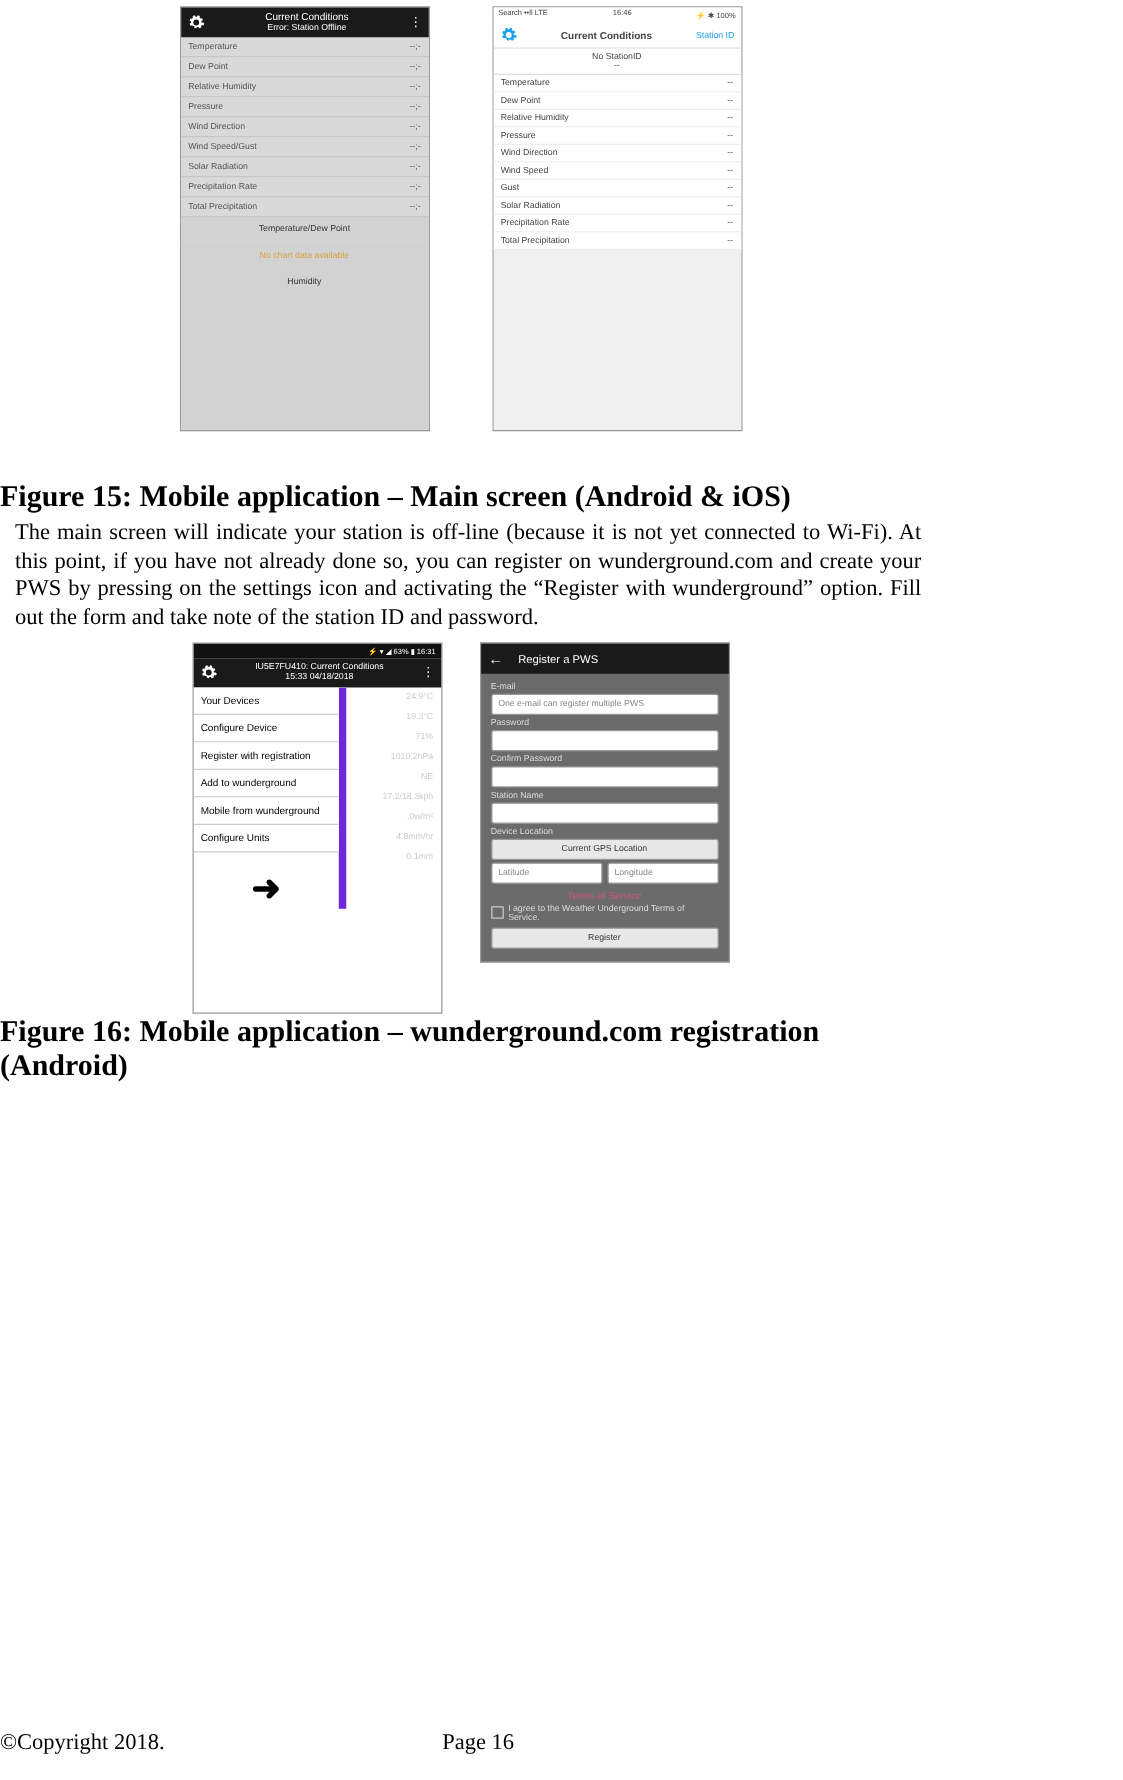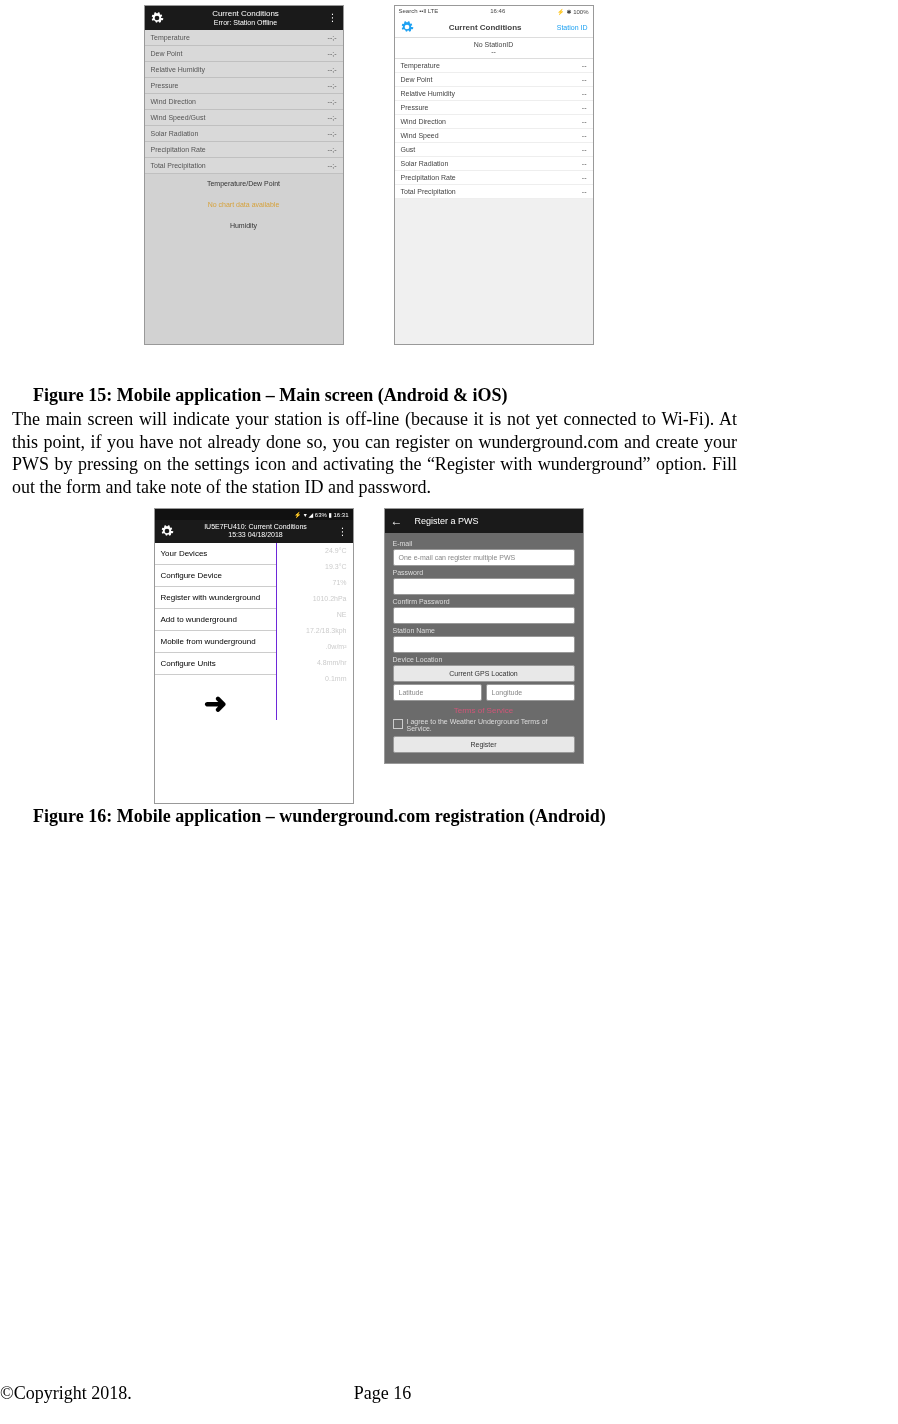--- a/index.html
+++ b/index.html
@@ -15,29 +15,29 @@
   .chart-label { text-align: center; padding: 6px 0; font-size: 7px; color: #333; background: #d2d2d2; }
   .no-chart { text-align: center; padding: 8px 0; font-size: 7px; color: #d6a23c; background: #d2d2d2; }
   .ios-statusbar { display: flex; justify-content: space-between; font-size: 6px; background: #fff; padding: 2px 4px; }
   .ios-header { display: flex; align-items: center; padding: 3px 5px; background: #fff; border-bottom: 1px solid #ddd; }
   .ios-header .title-area { flex: 1; text-align: center; font-size: 8px; font-weight: bold; }
   .ios-header .link { color: #1da1f2; font-size: 7px; }
   .ios-sub { text-align: center; font-size: 7px; padding: 3px 0; background: #fff; border-bottom: 1px solid #ddd; }
   .ios-rows { background: #f0f0f0; }
   .ios-rows .row { display: flex; justify-content: space-between; padding: 3px 6px; background: #fff; border-bottom: 1px solid #eee; font-size: 7px; }
   .ios-fill { flex: 1; background: #f0f0f0; min-height: 120px; }
-  .caption { font-weight: bold; font-size: 18px; margin: 30px 0 2px 0; padding-left: 33px; }
+  .caption { font-weight: bold; font-size: 24px; margin: 30px 0 2px 0; }
   .para { font-size: 18px; line-height: 1.25; text-align: justify; padding-left: 12px; }
   .screenshots-row2 { display: flex; justify-content: center; align-items: flex-start; gap: 30px; padding: 10px 0 0 0; }
   .menu-phone { width: 200px; border: 1px solid #999; background: #fff; font-family: Arial, sans-serif; font-size: 8px; }
   .status-small { background: #111; color: #fff; font-size: 6px; text-align: right; padding: 2px 4px; }
   .menu-rows .mrow { padding: 6px 6px; background: #fff; border-bottom: 1px solid #ccc; font-size: 8px; }
   .menu-body { position: relative; height: 260px; overflow: hidden; }
   .bg-vals { position: absolute; right: 6px; top: 0; color: #ccc; font-size: 7px; line-height: 16px; text-align: right; }
-  .menu-rows { position: absolute; left: 0; top: 0; width: 62%; background: #fff; border-right: 1px solid #6d28d9; }
+  .menu-rows { position: absolute; left: 0; top: 0; width: 62%; background: #fff; border-right: 6px solid #6d28d9; }
   .arrow { text-align: center; font-size: 28px; padding: 12px 0 0 0; font-weight: bold; }
   .reg-phone { width: 200px; border: 1px solid #999; background: #6b6b6b; font-family: Arial, sans-serif; font-size: 8px; color: #fff; }
   .reg-header { background: #1a1a1a; display: flex; align-items: center; padding: 5px 6px; font-size: 9px; }
   .reg-header .back { font-size: 12px; margin-right: 12px; }
   .reg-body { padding: 4px 8px 8px 8px; }
   .reg-label { font-size: 7px; color: #ddd; margin: 3px 0 2px 0; }
   .reg-input { background: #fff; border: 1px solid #999; border-radius: 2px; padding: 4px 5px; font-size: 7px; color: #888; margin-bottom: 2px; }
   .reg-btn { background: #e8e8e8; border: 1px solid #999; border-radius: 2px; padding: 4px; text-align: center; font-size: 7px; color: #333; margin: 2px 0; }
   .latlon { display: flex; gap: 4px; }
   .latlon .reg-input { flex: 1; }
@@ -196,21 +196,21 @@
           <div>1010.2hPa</div>
           <div>NE</div>
           <div>17.2/18.3kph</div>
           <div>.0w/m²</div>
           <div>4.8mm/hr</div>
           <div>0.1mm</div>
         </div>
         <div class="menu-rows">
           <div class="mrow">Your Devices</div>
           <div class="mrow">Configure Device</div>
-          <div class="mrow">Register with wunderground</div>
+          <div class="mrow">Register with registration</div>
           <div class="mrow">Add to wunderground</div>
           <div class="mrow">Mobile from wunderground</div>
           <div class="mrow">Configure Units</div>
           <div class="arrow">➜</div>
         </div>
       </div>
     </div>
 
     <div class="reg-phone">
       <div class="reg-header">

